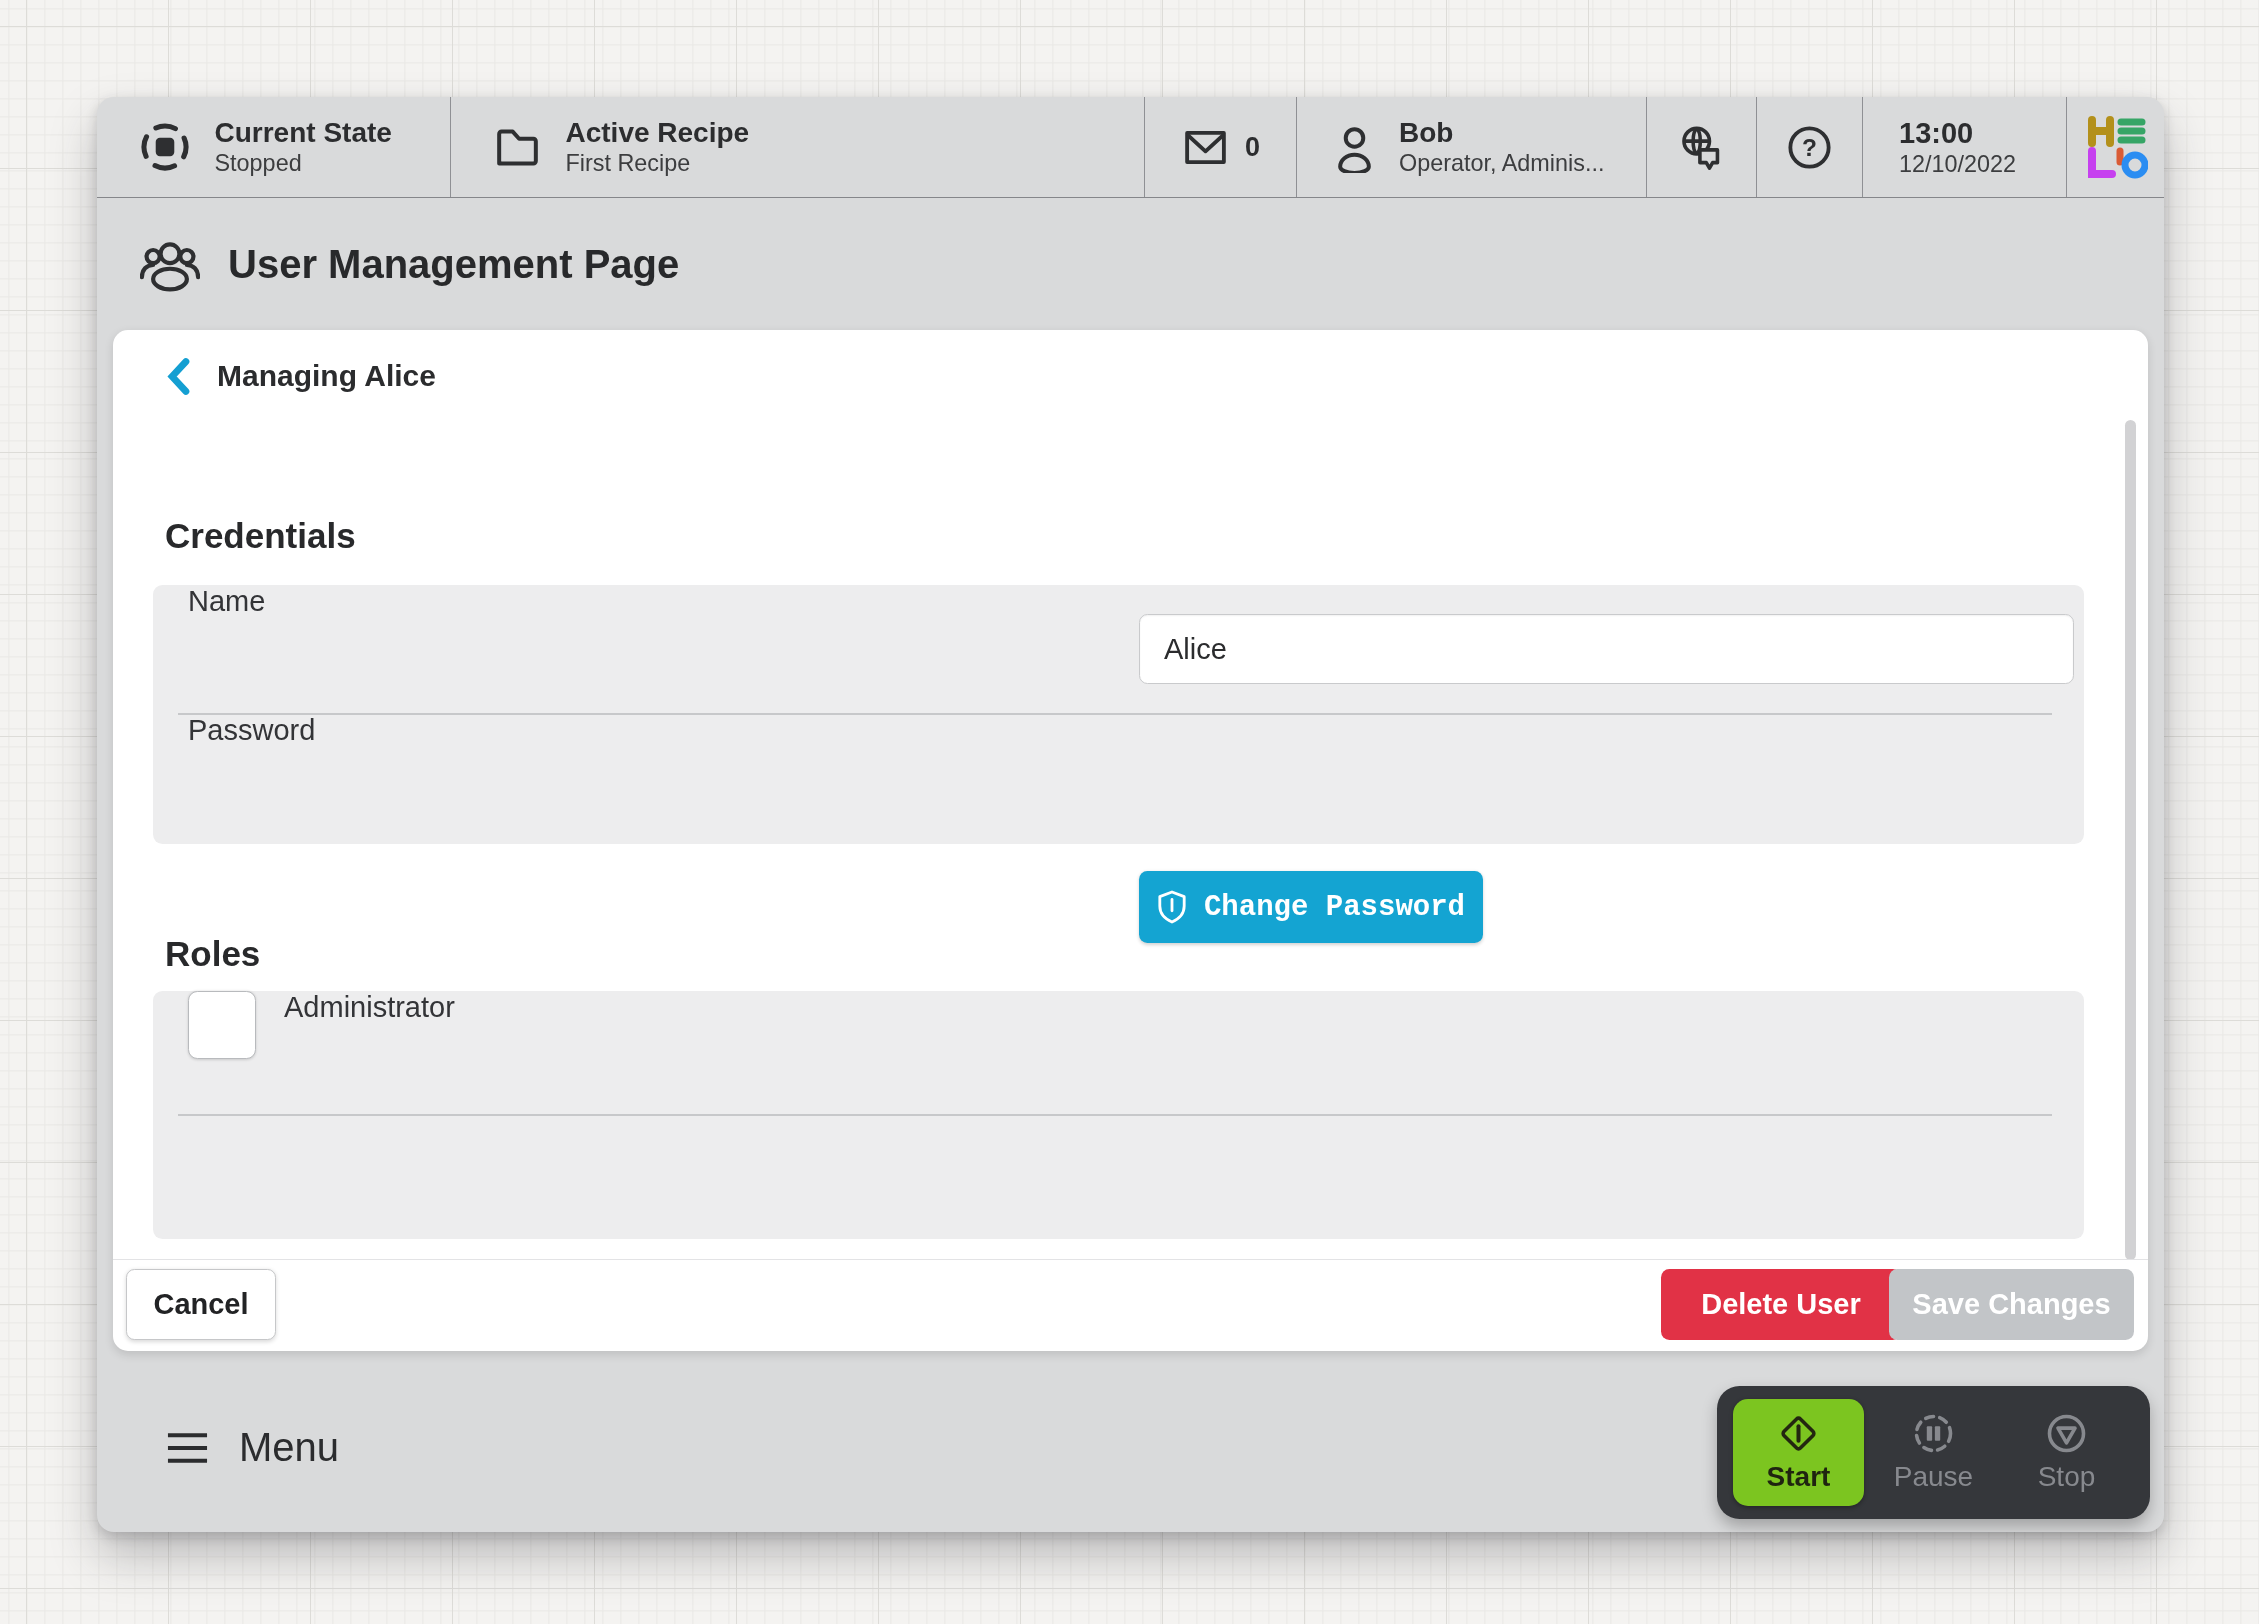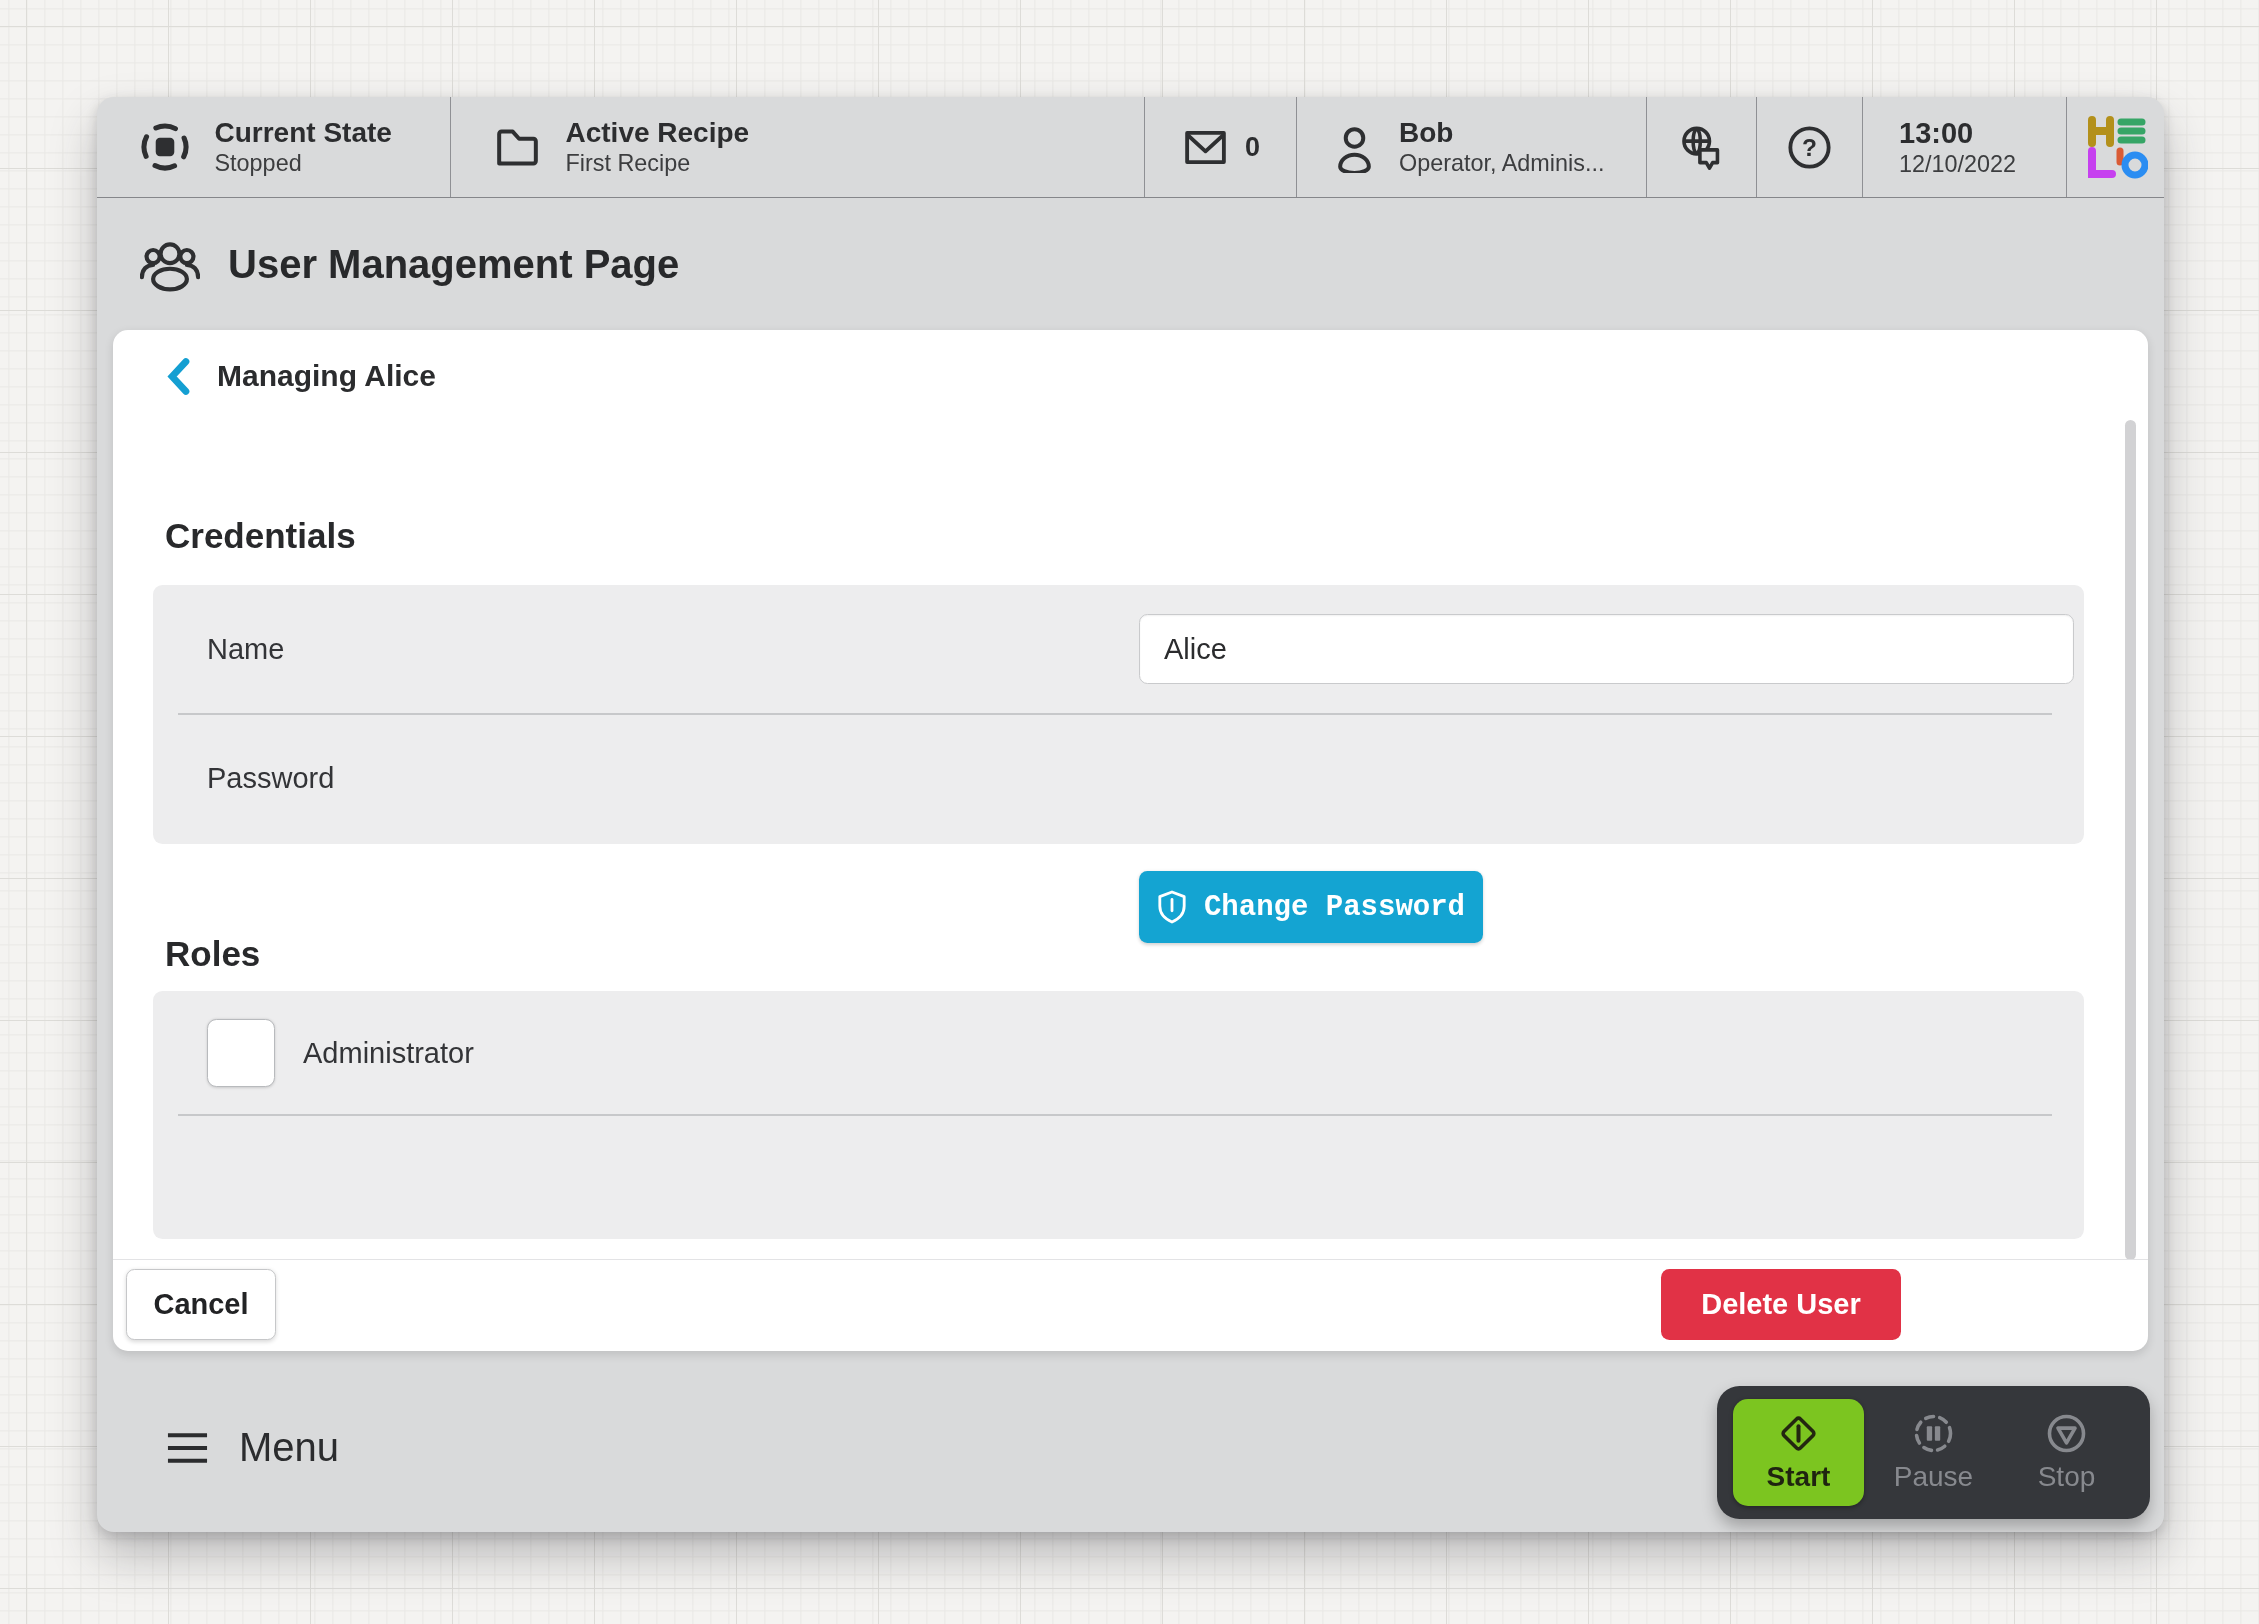--- a/index.html
+++ b/index.html
@@ -44,21 +44,21 @@
   .card{position:absolute;left:16px;top:233px;width:2035px;height:1021px;background:#fff;
     border-radius:15px;box-shadow:0 3.7px 9.4px rgba(0,0,0,.12);}
   .breadcrumb{position:absolute;left:52px;top:22.5px;height:47px;display:flex;align-items:center;gap:24px;cursor:pointer;}
   .breadcrumb .bc-label{font-size:30px;font-weight:bold;color:#2b2c2e;}
   .section-heading{position:absolute;left:52px;font-size:35px;font-weight:bold;color:#28292b;}
   .h-credentials{top:186px;}
   .h-roles{top:604px;}
   .panel{position:absolute;left:40px;width:1931px;background:#ededee;border-radius:9.4px;}
   .panel-credentials{top:255px;height:259px;}
   .panel-roles{top:661px;height:248px;}
-  .prow{position:relative;height:129px;display:flex;align-items:center;box-sizing:border-box;padding-left:54px;}
+  .prow{position:relative;height:129px;display:flex;align-items:flex-start;box-sizing:border-box;padding-left:35px;}
   .prow .row-label{font-size:29px;color:#333437;}
   .pdivider{position:absolute;left:25px;width:1874px;height:1.9px;background:#c7c8ca;}
   .div-cred{top:128px;} .div-roles{top:123px;}
   .panel-roles .prow{height:124px;gap:28px;}
   .name-input{position:absolute;left:986px;top:29px;width:885px;height:68px;border:1.9px solid #c9cacc;
     border-radius:8.4px;background:#fff;font-size:29px;color:#2b2c2e;padding:0 24px;outline:none;
     font-family:"Liberation Sans",sans-serif;box-shadow:inset 0 0.9px 1.9px rgba(0,0,0,.06);}
   .btn{display:flex;align-items:center;justify-content:center;border-radius:8.4px;cursor:pointer;
     font-size:29px;font-weight:bold;box-sizing:border-box;user-select:none;}
   .btn-change-pw{position:absolute;left:986px;top:157px;width:344px;height:72px;background:#14a4d2;
@@ -210,20 +210,21 @@
           </div>
           <div class="row-label">Administrator</div>
         </div>
       </div>
 
       <div class="scrollbar"></div>
 
       <div class="action-bar">
         <div class="btn btn-cancel">Cancel</div>
         <div class="btn btn-delete">Delete User</div>
+        <div class="btn btn-save" aria-disabled="true">Save Changes</div>
       </div>
     </div>
 
     <div class="footer">
       <div class="menu-btn">
         <svg width="43" height="36" viewBox="0 0 44 36" stroke="#2b2c2e" stroke-width="4">
           <path d="M2 5 h40 M2 18 h40 M2 31 h40"></path>
         </svg>
         <div class="menu-label">Menu</div>
       </div>

